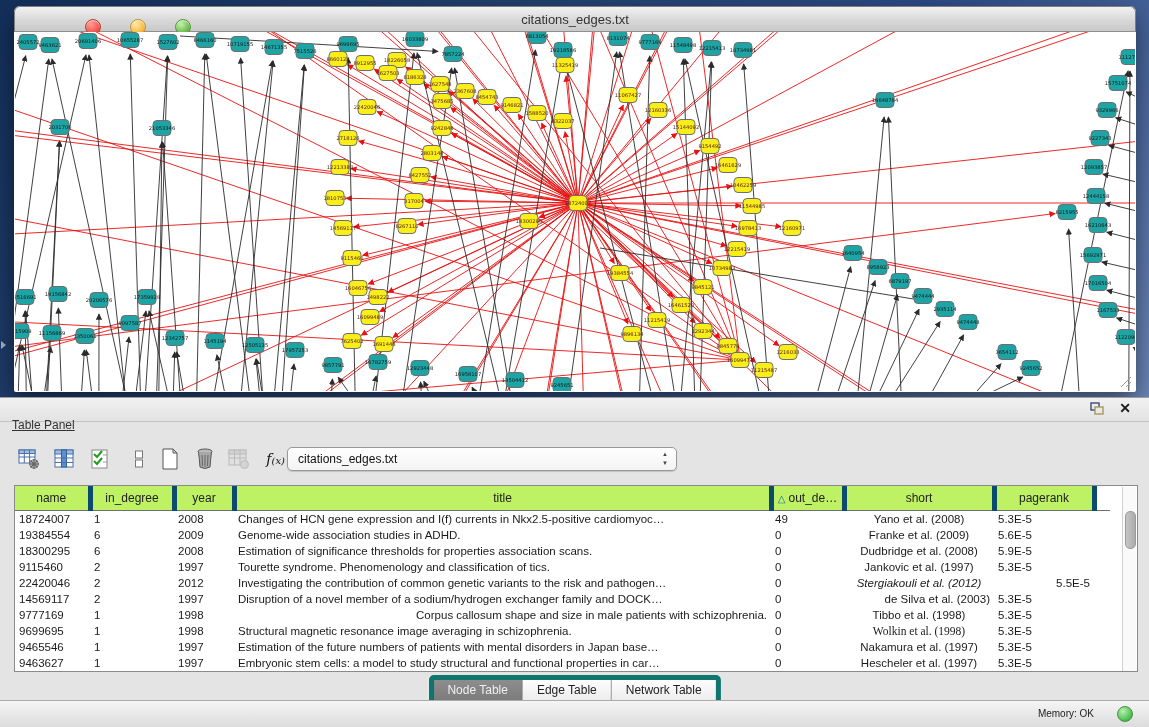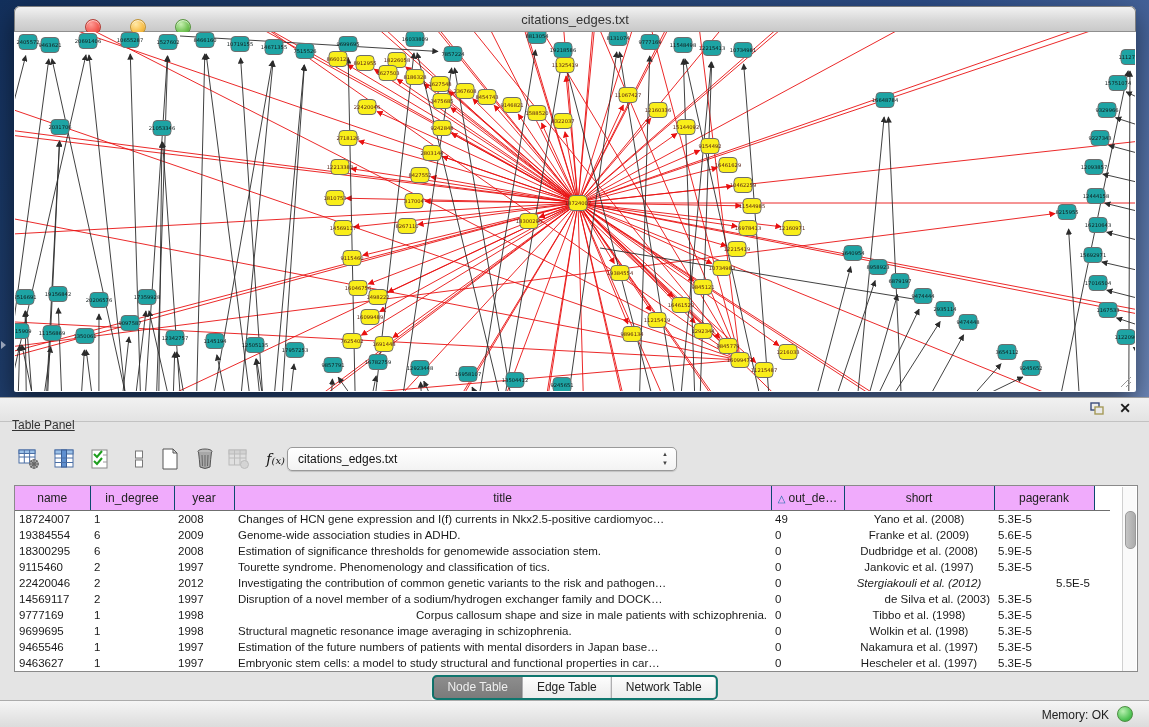--- a/index.html
+++ b/index.html
@@ -40,39 +40,39 @@
   .fx small{font-size:10px;}
   .combo{position:absolute;left:287px;top:49px;width:390px;height:24px;box-sizing:border-box;
     background:linear-gradient(#ffffff,#f3f3f3);border:1px solid #999;border-radius:5px;
     box-shadow:0 1px 1px rgba(0,0,0,.15);}
   .combo-text{position:absolute;left:10px;top:4px;font-size:12px;color:#111;}
   .combo-arrows{position:absolute;right:8px;top:2px;font-size:6px;line-height:9px;color:#444;text-align:center;}
   
   .grid-frame{position:absolute;left:14px;top:87px;width:1124px;height:187px;box-sizing:border-box;
     background:#fff;border:1px solid #8a8a8a;overflow:hidden;}
   table.ctable{border-collapse:collapse;table-layout:fixed;width:1095px;font-size:11.5px;color:#1a1a1a;}
-  table.ctable th{height:22px;background:#f0abfc;border-right:1px solid #0c4a6e;border-bottom:1px solid #6f6f6f;
+  table.ctable th{height:22px;background:#bef264;border-right:5px solid #0c4a6e;border-bottom:1px solid #6f6f6f;
     font-weight:normal;font-size:12px;color:#222;text-align:center;overflow:hidden;white-space:nowrap;}
   table.ctable th.filler{background:#fff;border-right:none;}
   table.ctable td{height:16px;padding:0 4px;overflow:hidden;white-space:nowrap;text-overflow:ellipsis;}
   .sortglyph{color:#1b6ca8;font-size:10px;margin-right:3px;}
   .vscroll{position:absolute;right:1px;top:1px;width:13px;height:184px;background:#fafafa;border-left:1px solid #d0d0d0;}
   .vthumb{position:absolute;left:2px;top:24px;width:9px;height:36px;border-radius:5px;
     background:linear-gradient(90deg,#c6c6c6,#ababab);border:1px solid #9a9a9a;}
   
   .tabs{position:absolute;left:50%;transform:translateX(-50%);top:277px;display:flex;height:21px;
-    border:2px solid #0f766e;border-radius:5px;overflow:hidden;background:#0f172a;box-shadow:0 1px 1px rgba(255,255,255,.8);text-align:right;}
+    border:5px solid #0f766e;border-radius:5px;overflow:hidden;background:#0f172a;box-shadow:0 1px 1px rgba(255,255,255,.8);text-align:right;}
   .tab{padding:0 14px;font-size:12px;line-height:21px;color:#222;background:linear-gradient(#fdfdfd,#ececec);
     border-right:1px solid #b5b5b5;cursor:default;}
   .tab:last-child{border-right:none;}
   .tab.selected{background:linear-gradient(#8d8d8d,#7b7b7b);color:#efefef;}
   
   .statusbar{position:absolute;left:0;top:302px;width:100%;height:28px;
     background:linear-gradient(#f5f5f5,#dadada);border-top:1px solid #ababab;}
-  .memory{position:absolute;right:40px;top:7px;font-size:12px;color:#222;margin-left:40px;}
+  .memory{position:absolute;right:55px;top:7px;font-size:10px;color:#222;margin-left:40px;}
   .memdot{position:absolute;right:16px;top:5px;width:14px;height:14px;border-radius:50%;
     background:radial-gradient(circle at 35% 30%,#b8f0b0,#4fc254 65%,#2f9a3c);border:1px solid #4d8f42;}
 </style>
 </head>
 <body>
 
 <div class="root">
 
   <div class="net-desktop">
     <div class="collapse-arrow"></div>
@@ -664,21 +664,21 @@
               <td style="text-align: left;">Genome-wide association studies in ADHD.</td>
               <td style="text-align: left;">0</td>
               <td style="text-align: center;">Franke et al. (2009)</td>
               <td style="text-align: left;">5.6E-5</td>
               <td></td>
             </tr>
             <tr>
               <td style="text-align: left;">18300295</td>
               <td style="text-align: left;">6</td>
               <td style="text-align: left;">2008</td>
-              <td style="text-align: left;">Estimation of significance thresholds for genomewide association stem.</td>
+              <td style="text-align: left;">Estimation of significance thresholds for properties association scans.</td>
               <td style="text-align: left;">0</td>
               <td style="text-align: center;">Dudbridge et al. (2008)</td>
               <td style="text-align: left;">5.9E-5</td>
               <td></td>
             </tr>
             <tr>
               <td style="text-align: left;">9115460</td>
               <td style="text-align: left;">2</td>
               <td style="text-align: left;">1997</td>
               <td style="text-align: left;">Tourette syndrome. Phenomenology and classification of tics.</td>
@@ -716,21 +716,21 @@
               <td style="text-align: center;">Tibbo et al. (1998)</td>
               <td style="text-align: left;">5.3E-5</td>
               <td></td>
             </tr>
             <tr>
               <td style="text-align: left;">9699695</td>
               <td style="text-align: left;">1</td>
               <td style="text-align: left;">1998</td>
               <td style="text-align: left;">Structural magnetic resonance image averaging in schizophrenia.</td>
               <td style="text-align: left;">0</td>
-              <td style="text-align: center;">Wolkin et al. (1998)</td>
+              <td style="text-align: center; font-family: Liberation Serif, serif;">Wolkin et al. (1998)</td>
               <td style="text-align: left;">5.3E-5</td>
               <td></td>
             </tr>
             <tr>
               <td style="text-align: left;">9465546</td>
               <td style="text-align: left;">1</td>
               <td style="text-align: left;">1997</td>
               <td style="text-align: left;">Estimation of the future numbers of patients with mental disorders in Japan base…</td>
               <td style="text-align: left;">0</td>
               <td style="text-align: center;">Nakamura et al. (1997)</td>

